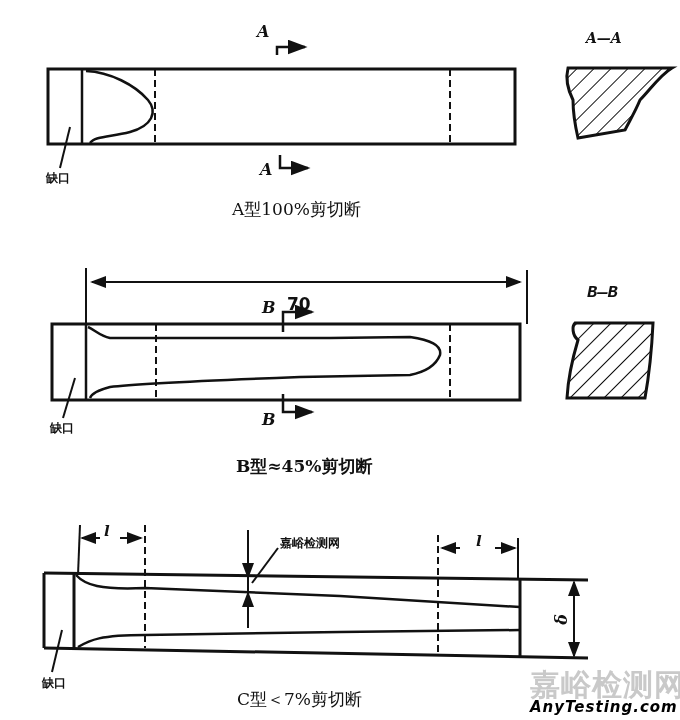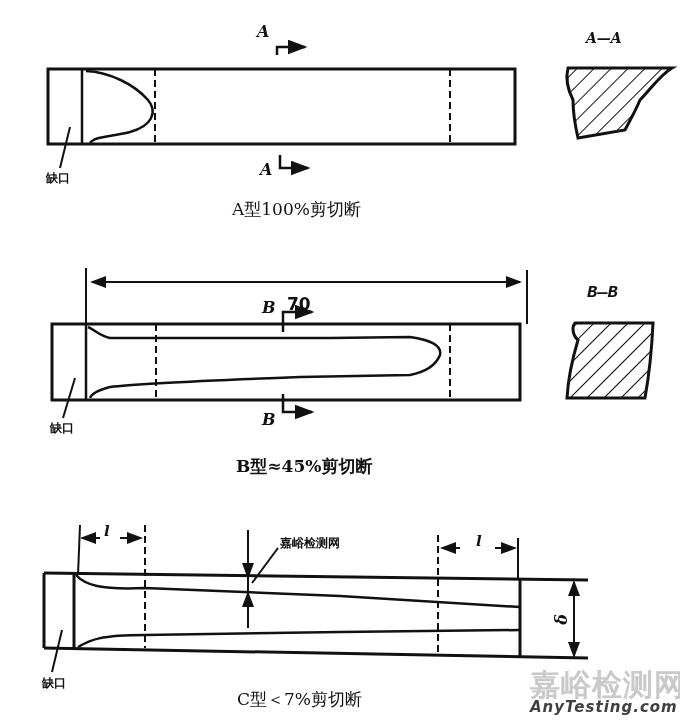--- a/index.html
+++ b/index.html
@@ -4,21 +4,21 @@
 <style>
   html, body { margin: 0; padding: 0; background: #ffffff; }
   body { width: 680px; height: 720px; position: relative; overflow: hidden;
          font-family: "DejaVu Sans", sans-serif; color: #111; }
   svg { position: absolute; left: 0; top: 0; }
   .lbl { position: absolute; white-space: nowrap; color: #111; }
   .ital { font-family: "DejaVu Serif", serif; font-style: italic; font-weight: bold; }
   .cap { font-family: "DejaVu Serif", serif; font-size: 17px; }
   .cn { font-size: 12px; font-weight: bold; }
   .wm1 { font-size: 30px; color: #c9c9c9; font-weight: bold; letter-spacing: 1px; }
-  .wm2 { font-size: 15px; color: #404040; font-style: italic; font-weight: bold; letter-spacing: 1px; }
+  .wm2 { font-size: 15px; color: #000000; font-style: italic; font-weight: bold; letter-spacing: 1px; }
 </style>
 </head>
 <body>
 
 <svg width="680" height="720" viewBox="0 0 680 720">
   <defs>
     <pattern id="hatch" width="12" height="12" patternUnits="userSpaceOnUse" patternTransform="rotate(45)">
       <line x1="0" y1="0" x2="0" y2="12" stroke="#111" stroke-width="2"></line>
     </pattern>
     <marker id="arr" markerWidth="8" markerHeight="6" refX="7" refY="3" orient="auto">

